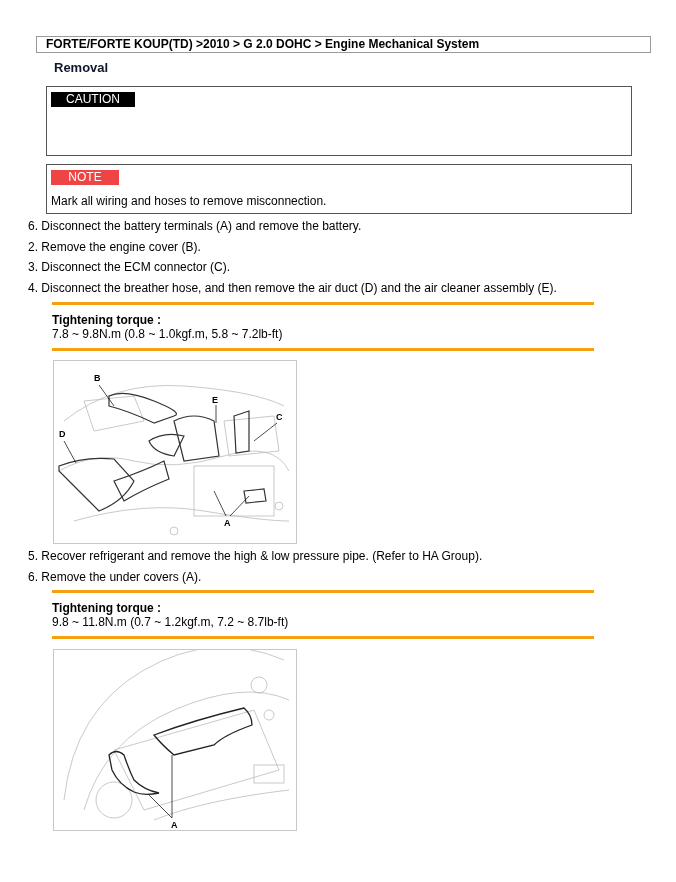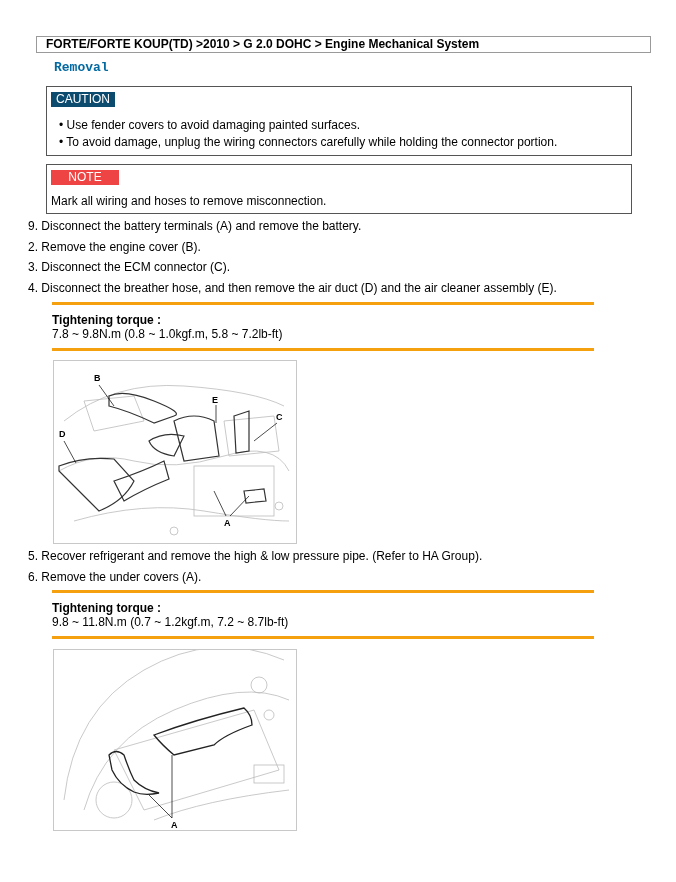--- a/index.html
+++ b/index.html
@@ -7,33 +7,33 @@
       width: 676px; height: 882px; position: relative; overflow: hidden;
       font-family: "Liberation Sans", sans-serif; color: #000;
     }
     .breadcrumb {
       position: absolute; left: 36px; top: 36px; width: 596px; height: 15px;
       border: 1px solid #9a9a9a; padding: 0 8px 0 9px;
       font-size: 12px; font-weight: bold; line-height: 15px;
     }
     .section-title {
       position: absolute; left: 54px; top: 60px;
-      font-size: 13px; font-weight: bold; color: #0369a1; font-family: Liberation Mono, monospace;
+      font-size: 13px; font-weight: bold; color: #0f172a;
     }
     .box {
       position: absolute; left: 46px; width: 584px;
       border: 1px solid #555; background: #fff;
     }
     .caution-box { top: 86px; height: 68px; }
     .note-box { top: 164px; height: 48px; }
     .label-tag {
       position: absolute; left: 4px; top: 5px; height: 15px; line-height: 15px;
       font-size: 12px; color: #fff; text-align: center;
     }
-    .caution-tag { width: 64px; background: #0c4a6e; }
+    .caution-tag { width: 84px; background: #000000; }
     .note-tag { width: 68px; background: #ef4444; }
     .caution-list { position: absolute; left: 12px; top: 30px; margin: 0; padding: 0; list-style: none; font-size: 12px; }
     .caution-list li { height: 17px; line-height: 17px; }
     .note-text { position: absolute; left: 4px; top: 29px; font-size: 12px; }
     .steps { position: absolute; left: 28px; margin: 0; padding: 0; list-style: none; font-size: 12px; }
     .steps li { height: 20.7px; line-height: 20.7px; }
     .steps-1 { top: 216px; }
     .steps-2 { top: 546px; }
     .torque {
       position: absolute; left: 52px; width: 542px;
@@ -54,33 +54,29 @@
     .fig-label { font-family: "Liberation Sans", sans-serif; font-size: 9px; font-weight: bold; fill: #000; }
   </style>
 </head>
 <body>
 
 <div class="breadcrumb">FORTE/FORTE KOUP(TD) &gt;2010 &gt; G 2.0 DOHC &gt; Engine Mechanical System</div>
 <div class="section-title">Removal</div>
 
 <div class="box caution-box">
   <div class="label-tag caution-tag">CAUTION</div>
-  <ul class="caution-list">
-    <li>• Use fender covers to avoid damaging painted surfaces.</li>
-    <li>• To avoid damage, unplug the wiring connectors carefully while holding the connector portion.</li>
-  </ul>
 </div>
 
 <div class="box note-box">
   <div class="label-tag note-tag">NOTE</div>
   <div class="note-text">Mark all wiring and hoses to remove misconnection.</div>
 </div>
 
 <ol class="steps steps-1">
-  <li>9. Disconnect the battery terminals (A) and remove the battery.</li>
+  <li>6. Disconnect the battery terminals (A) and remove the battery.</li>
   <li>2. Remove the engine cover (B).</li>
   <li>3. Disconnect the ECM connector (C).</li>
   <li>4. Disconnect the breather hose, and then remove the air duct (D) and the air cleaner assembly (E).</li>
 </ol>
 
 <div class="torque torque-1">
   <div class="torque-label">Tightening torque :</div>
   <div class="torque-value">7.8 ~ 9.8N.m (0.8 ~ 1.0kgf.m, 5.8 ~ 7.2lb-ft)</div>
 </div>
 

